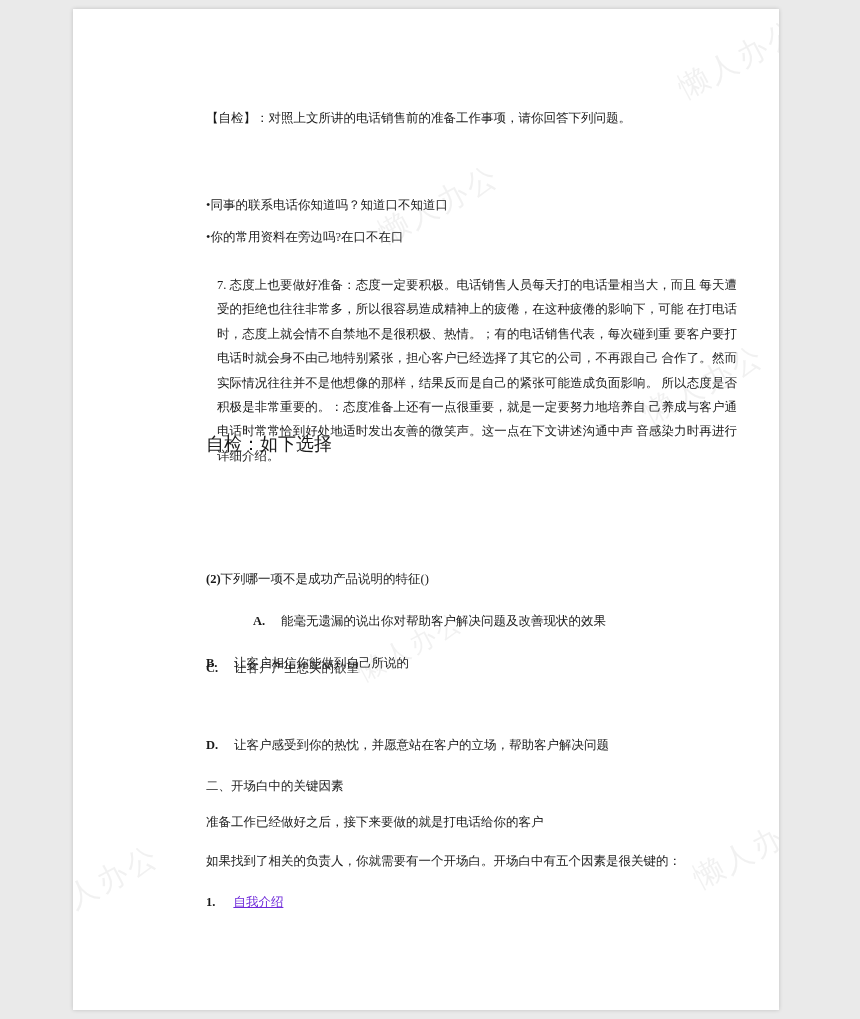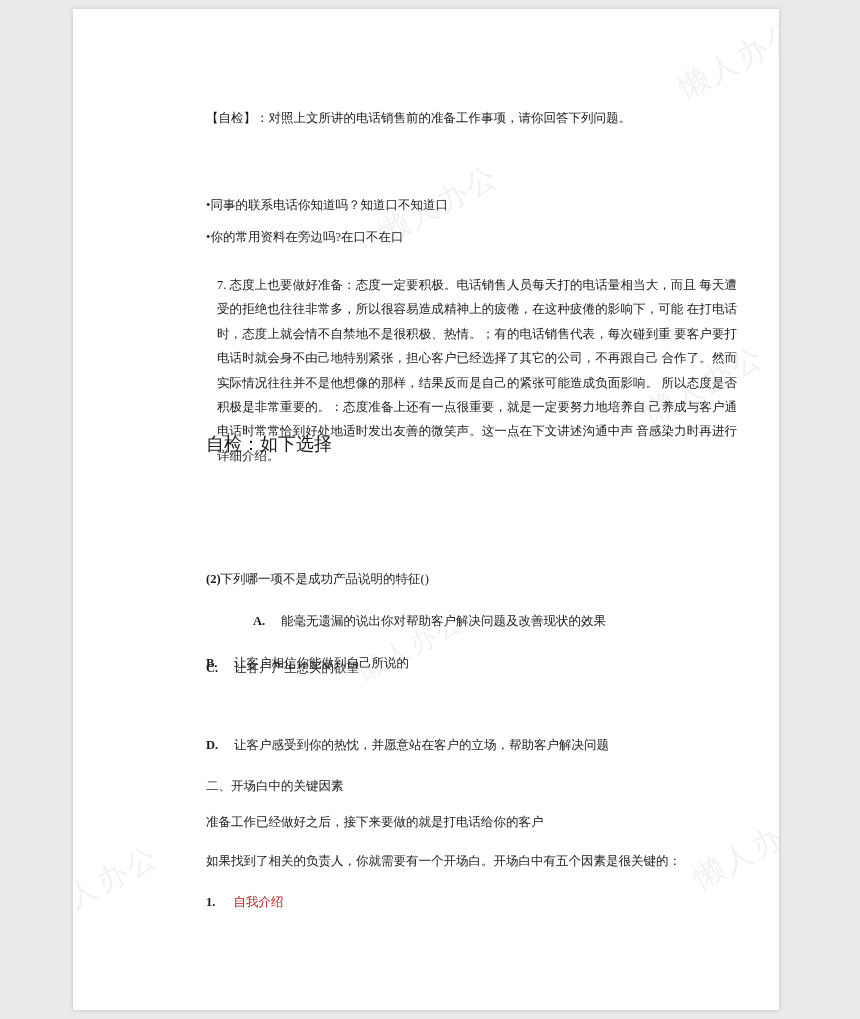--- a/index.html
+++ b/index.html
@@ -153,21 +153,22 @@
     top: 843px;
     font-size: 12.5px;
   }
   .t-item1 {
     left: 133px;
     top: 884px;
     font-size: 12.5px;
     font-weight: bold;
   }
   .t-item1 .link {
-    color: #b91c1c;
+    color: #6d28d9;
+    text-decoration: underline;
     font-weight: normal;
     margin-left: 18px;
     cursor: pointer;
   }
   .underline-fill {
     display: inline-block;
     border-bottom: 1px solid #1a1a1a;
     width: 240px;
     height: 11px;
     margin: 0 1px;

